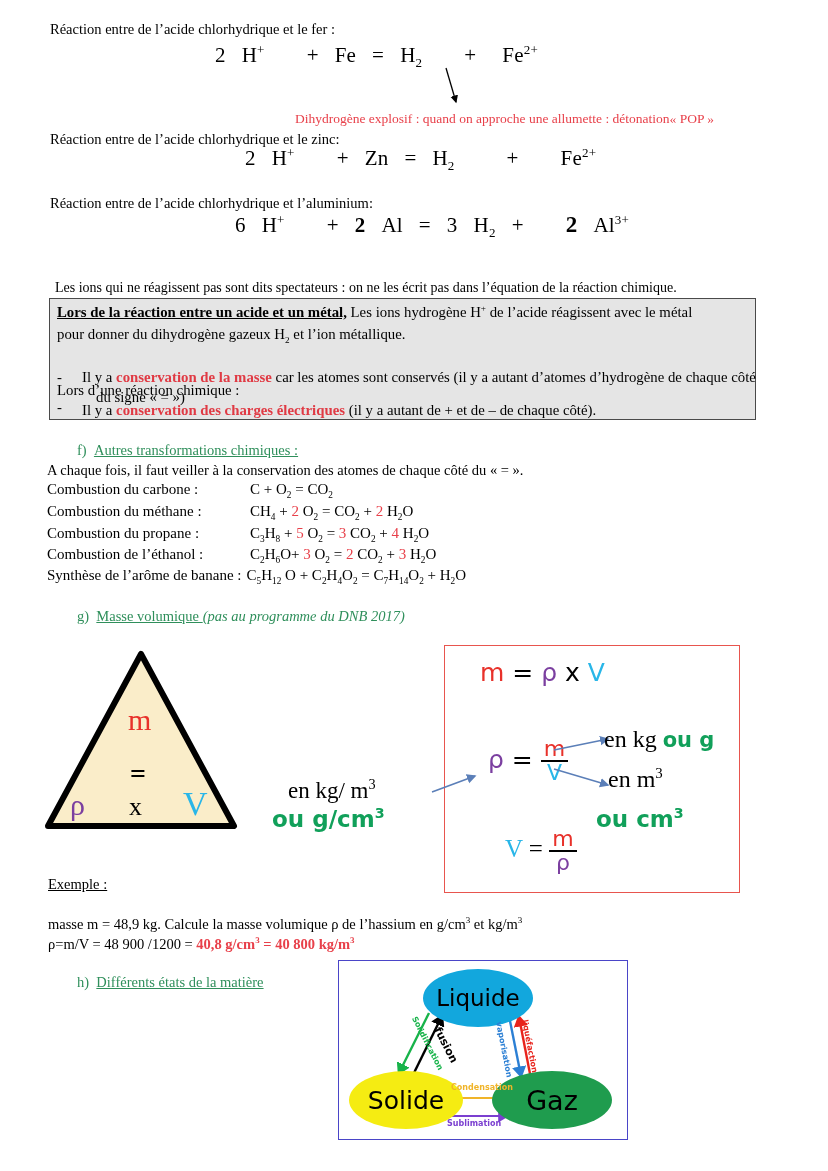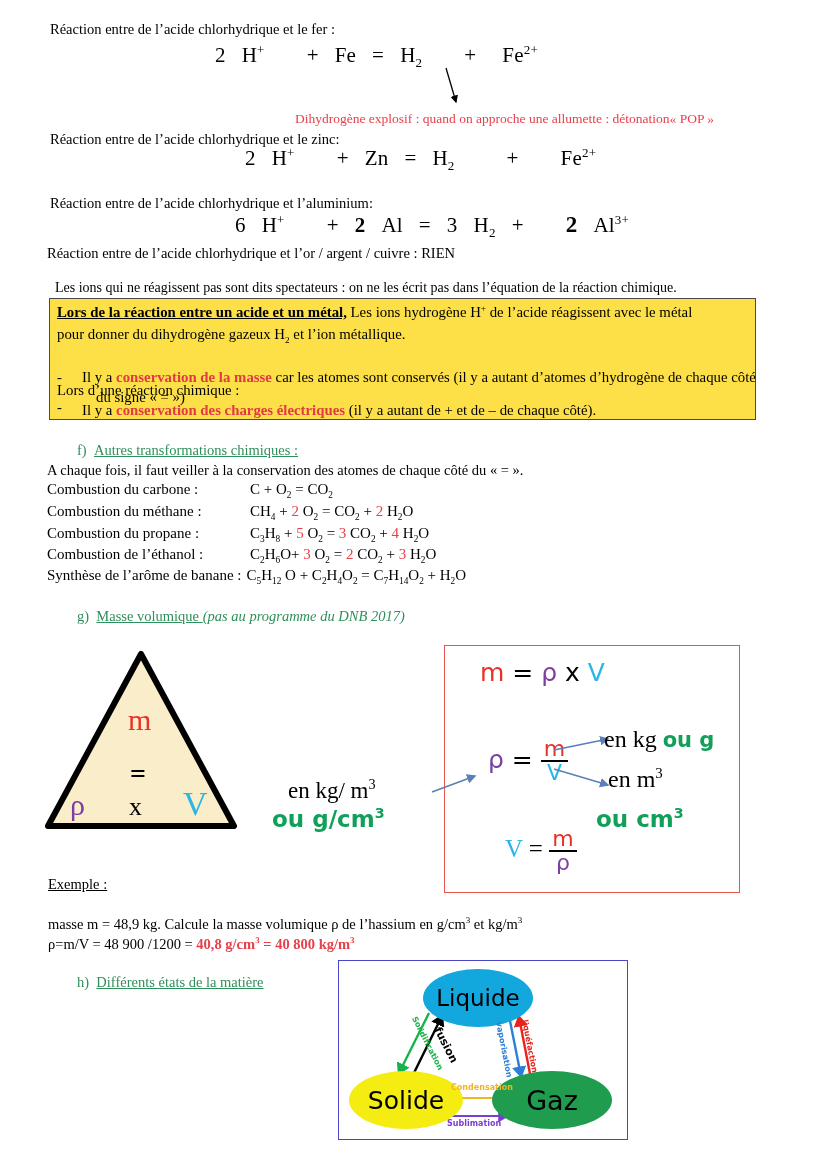--- a/index.html
+++ b/index.html
@@ -27,21 +27,21 @@
   .eq .sp2 { display:inline-block; width:16px; }
 
   
   .arrow-svg { position:absolute; }
 
   
   .rule-box {
     position:absolute;
     border:1.6px solid #4a4a4a;
     box-sizing:border-box;
-    background:#fde047;
+    background:#e5e5e5;
   }
   .rule-box .line { position:absolute; white-space:nowrap; font-size:14.8px; }
   .u-bold { font-weight:bold; text-decoration:underline; }
 
   
   .sec-head { position:absolute; font-size:14.5px; color:#2f8f5b; }
   .sec-head .lbl { text-decoration:underline; }
   .sec-head .ital { font-style:italic; text-decoration:none; }
 
   
@@ -100,21 +100,20 @@
   <div class="eq" style="left:245px; top:146px;">
     <span>2</span><span class="sp2"></span><span>H</span><sup>+</sup><span class="sp"></span><span class="sp2"></span><span>+</span><span class="sp2"></span><span>Zn</span><span class="sp2"></span><span>=</span><span class="sp2"></span><span>H</span><sub>2</sub><span class="sp"></span><span class="sp"></span><span>+</span><span class="sp"></span><span class="sp2"></span><span>Fe</span><sup>2+</sup>
   </div>
 
   <div class="t body-txt" style="left:50px; top:195px;">Réaction entre de l’acide chlorhydrique et l’aluminium:</div>
 
   <div class="eq" style="left:235px; top:212px;">
     <span>6</span><span class="sp2"></span><span>H</span><sup>+</sup><span class="sp"></span><span class="sp2"></span><span>+</span><span class="sp2"></span><span style="font-weight:bold;">2</span><span class="sp2"></span><span>Al</span><span class="sp2"></span><span>=</span><span class="sp2"></span><span>3</span><span class="sp2"></span><span>H</span><sub>2</sub><span class="sp2"></span><span>+</span><span class="sp"></span><span class="sp2"></span><span style="font-weight:bold; font-size:23px;">2</span><span class="sp2"></span><span>Al</span><sup>3+</sup>
   </div>
 
-  <div class="t body-txt" style="left:47px; top:245px;">Réaction entre de l’acide chlorhydrique et l’or / argent / cuivre : RIEN</div>
 
   <div class="t body-txt" style="left:55px; top:280px; font-size:14px;">Les ions qui ne réagissent pas sont dits spectateurs : on ne les écrit pas dans l’équation de la réaction chimique.</div>
 
   <div class="rule-box" style="left:49px; top:298px; width:707px; height:122px;">
     <div class="line" style="left:7px; top:5px;">
       <span class="u-bold">Lors de la réaction entre un acide et un métal,</span><span> Les ions hydrogène H</span><sup>+</sup><span> de l’acide  réagissent avec le métal</span>
     </div>
     <div class="line" style="left:7px; top:27px;">
       <span>pour donner du dihydrogène gazeux H</span><sub>2</sub><span> et l’ion  métallique.</span>
     </div>

